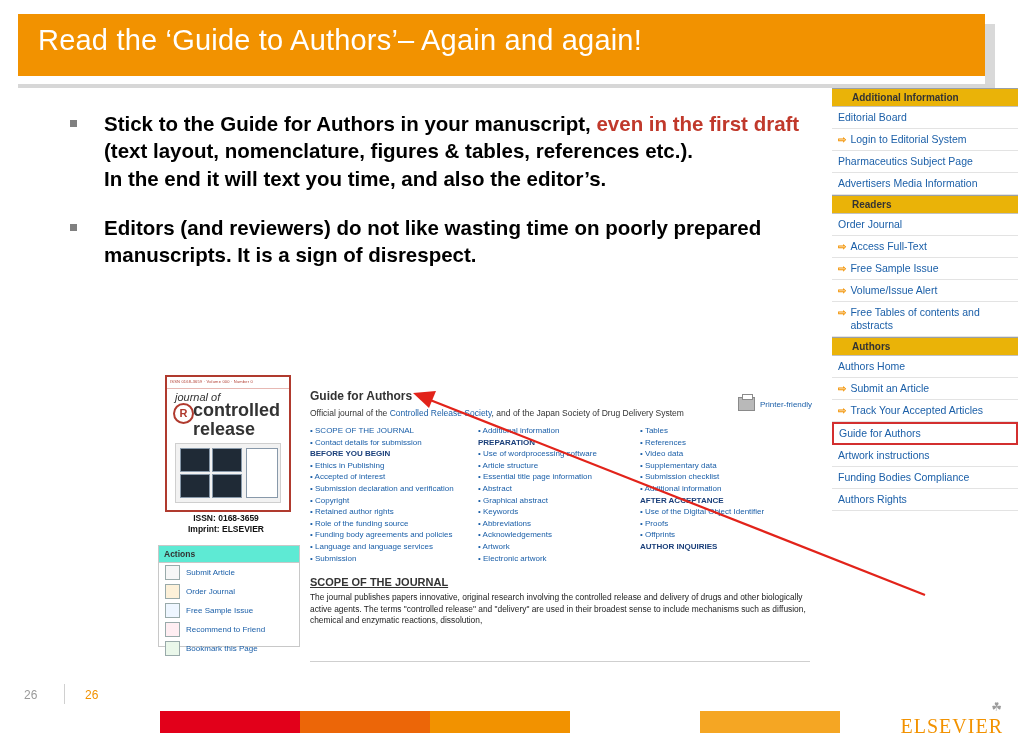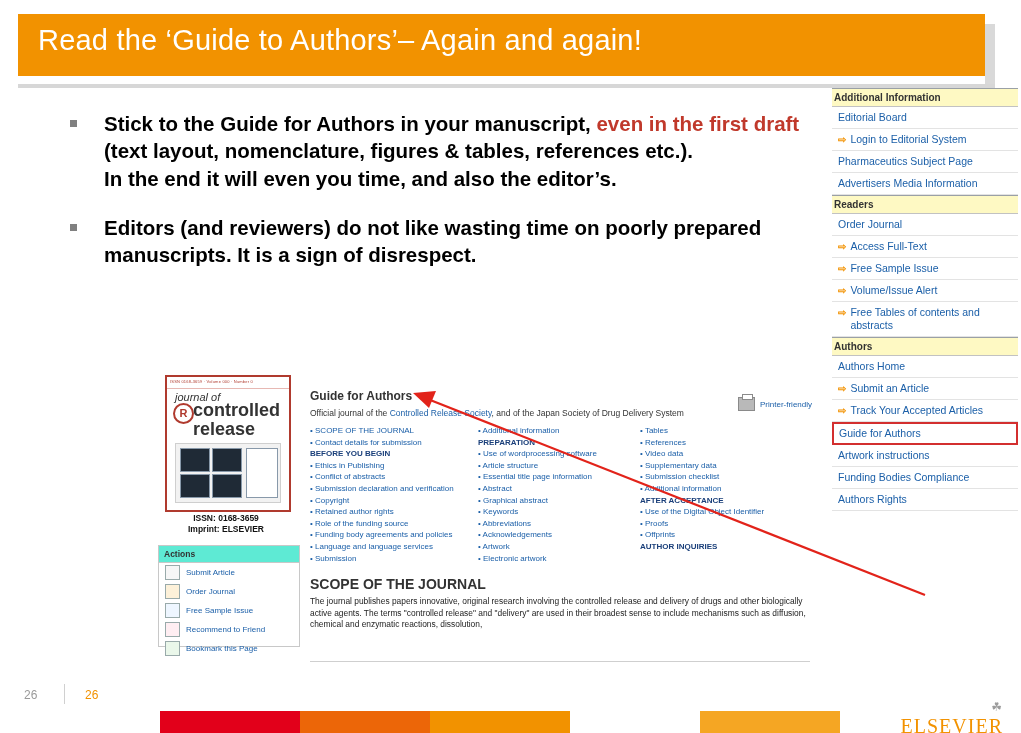--- a/index.html
+++ b/index.html
@@ -94,37 +94,37 @@
   .guide-title{font-size:12px;font-weight:bold;color:#333;}
   .guide-sub{font-size:8.5px;color:#333;margin-top:4px;line-height:12px;}
   .guide-sub a{color:#1b5fa8;text-decoration:none;}
   .cols{display:flex;margin-top:6px;}
   .col{font-size:8px;line-height:11.6px;color:#1b5fa8;}
   .col1{width:168px;}
   .col2{width:162px;}
   .col3{width:165px;}
   .col .hdr{color:#1a3f7a;font-weight:bold;}
   .col .li{white-space:normal;}
-  .scope-h{font-size:14px;font-weight:bold;color:#333;margin-top:12px;}
+  .scope-h{font-size:11px;font-weight:bold;color:#333;margin-top:12px;text-decoration:underline;}
   .scope-p{font-size:8.4px;color:#222;line-height:11.5px;margin-top:4px;width:500px;}
   .printer{
     position:absolute;right:8px;top:8px;font-size:8px;color:#1b5fa8;display:flex;align-items:center;gap:5px;padding-left:21px;
   }
   .printer .pico{width:15px;height:12px;background:#b9b9b9;border:1px solid #8a8a8a;position:relative;}
   .printer .pico:after{content:"";position:absolute;left:3px;top:-4px;width:9px;height:4px;background:#fff;border:1px solid #8a8a8a;}
   .rule-bottom{position:absolute;left:155px;top:286px;width:500px;height:1px;background:#cfcfcf;}
 
   
   .panel{
     position:absolute;left:832px;top:88px;width:186px;
     font-size:10.5px;color:#1b5fa8;
   }
   .panel .sec-hd{
-    background:#fef9c3;border-top:1px solid #9aa0a6;border-bottom:1px solid #c2c2c2;
-    font-size:10px;font-weight:bold;color:#333;padding:3px 2px;
+    background:#eab308;border-top:1px solid #9aa0a6;border-bottom:1px solid #c2c2c2;
+    font-size:10px;font-weight:bold;color:#333;padding:3px 20px;
   }
   .panel .row{
     padding:4px 6px 4px 6px;border-bottom:1px solid #e3e3e3;line-height:13px;
     display:flex;gap:4px;align-items:flex-start;
   }
   .panel .row .lbl{flex:1;}
   .arrow{color:#F29200;font-weight:bold;font-size:10px;line-height:13px;}
   .panel .row.highlight{
     border:2px solid #d32f2f;padding:3px 5px;
   }
@@ -157,21 +157,21 @@
   <div class="title-bar"></div>
   <div class="title-text">Read the ‘Guide to Authors’– Again and again!</div>
   <div class="grey-rule"></div>
 
   <div class="bullets">
 
     <div class="bullet">
       <span class="marker"></span>
       <p>
         <span>Stick to the Guide for Authors in your manuscript, </span><span class="hl">even in the first draft</span><span> (text layout, nomenclature, figures &amp; tables, references etc.).</span><br>
-        <span>In the end it will even you time, and also the editor’s.</span>
+        <span>In the end it will text you time, and also the editor’s.</span>
       </p>
     </div>
 
     <div class="bullet">
       <span class="marker"></span>
       <p>Editors (and reviewers) do not like wasting time on poorly prepared manuscripts. It is a sign of disrespect.</p>
     </div>
 
   </div>
 
@@ -231,21 +231,21 @@
       <div class="guide-sub">
         <span>Official journal of the </span><a href="#">Controlled Release Society</a><span>, and of the Japan Society of Drug Delivery System</span>
       </div>
 
       <div class="cols">
         <div class="col col1">
           <div class="li">• SCOPE OF THE JOURNAL</div>
           <div class="li">• Contact details for submission</div>
           <div class="hdr">BEFORE YOU BEGIN</div>
           <div class="li">• Ethics in Publishing</div>
-          <div class="li">• Conflict of abstracts</div>
+          <div class="li">• Accepted of interest</div>
           <div class="li">• Submission declaration and verification</div>
           <div class="li">• Copyright</div>
           <div class="li">• Retained author rights</div>
           <div class="li">• Role of the funding source</div>
           <div class="li">• Funding body agreements and policies</div>
           <div class="li">• Language and language services</div>
           <div class="li">• Submission</div>
         </div>
         <div class="col col2">
           <div class="li">• Additional information</div>

